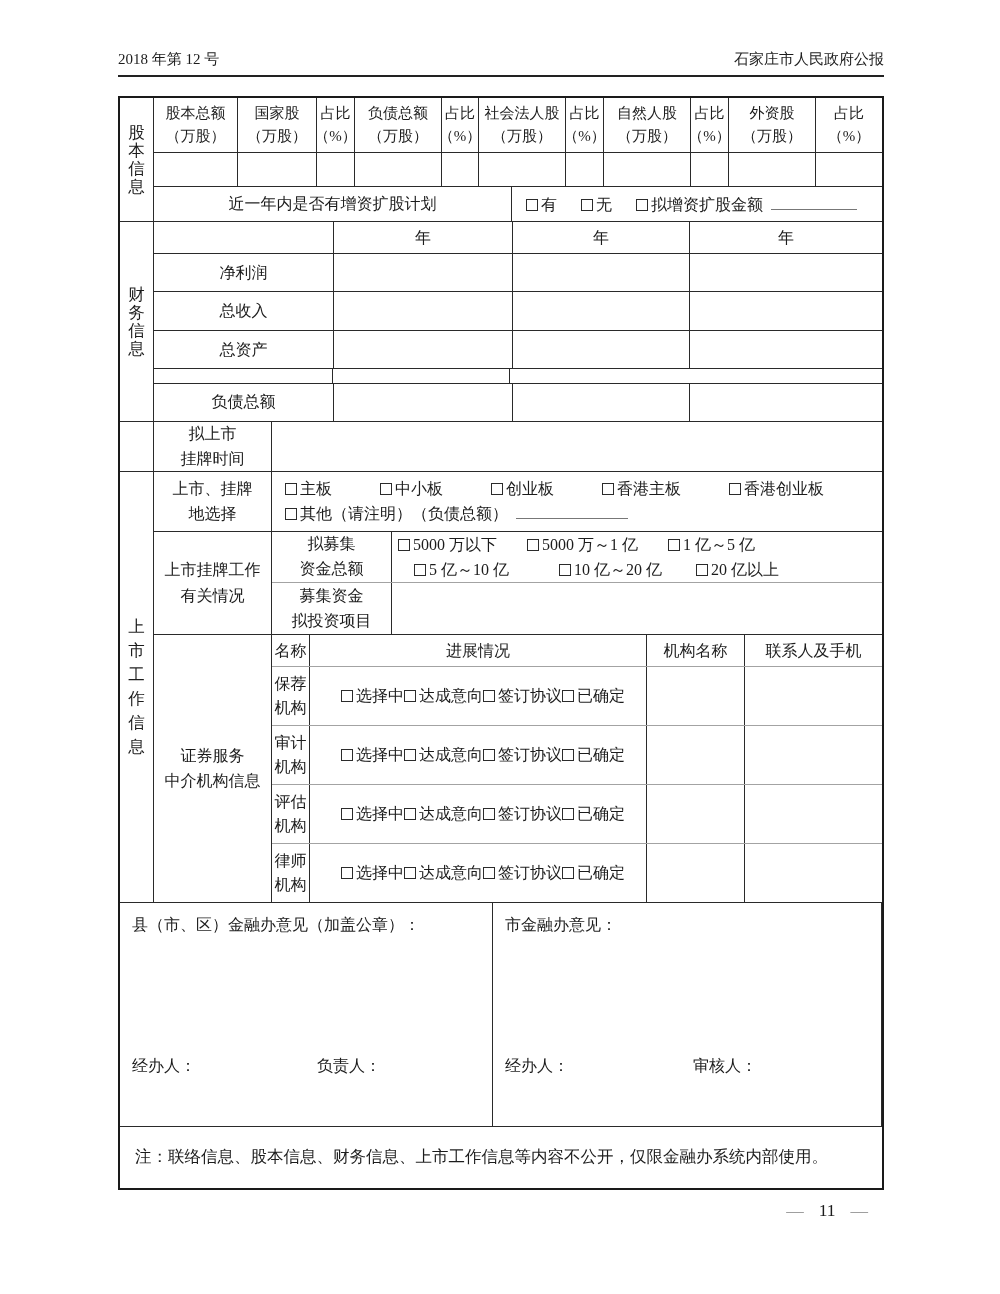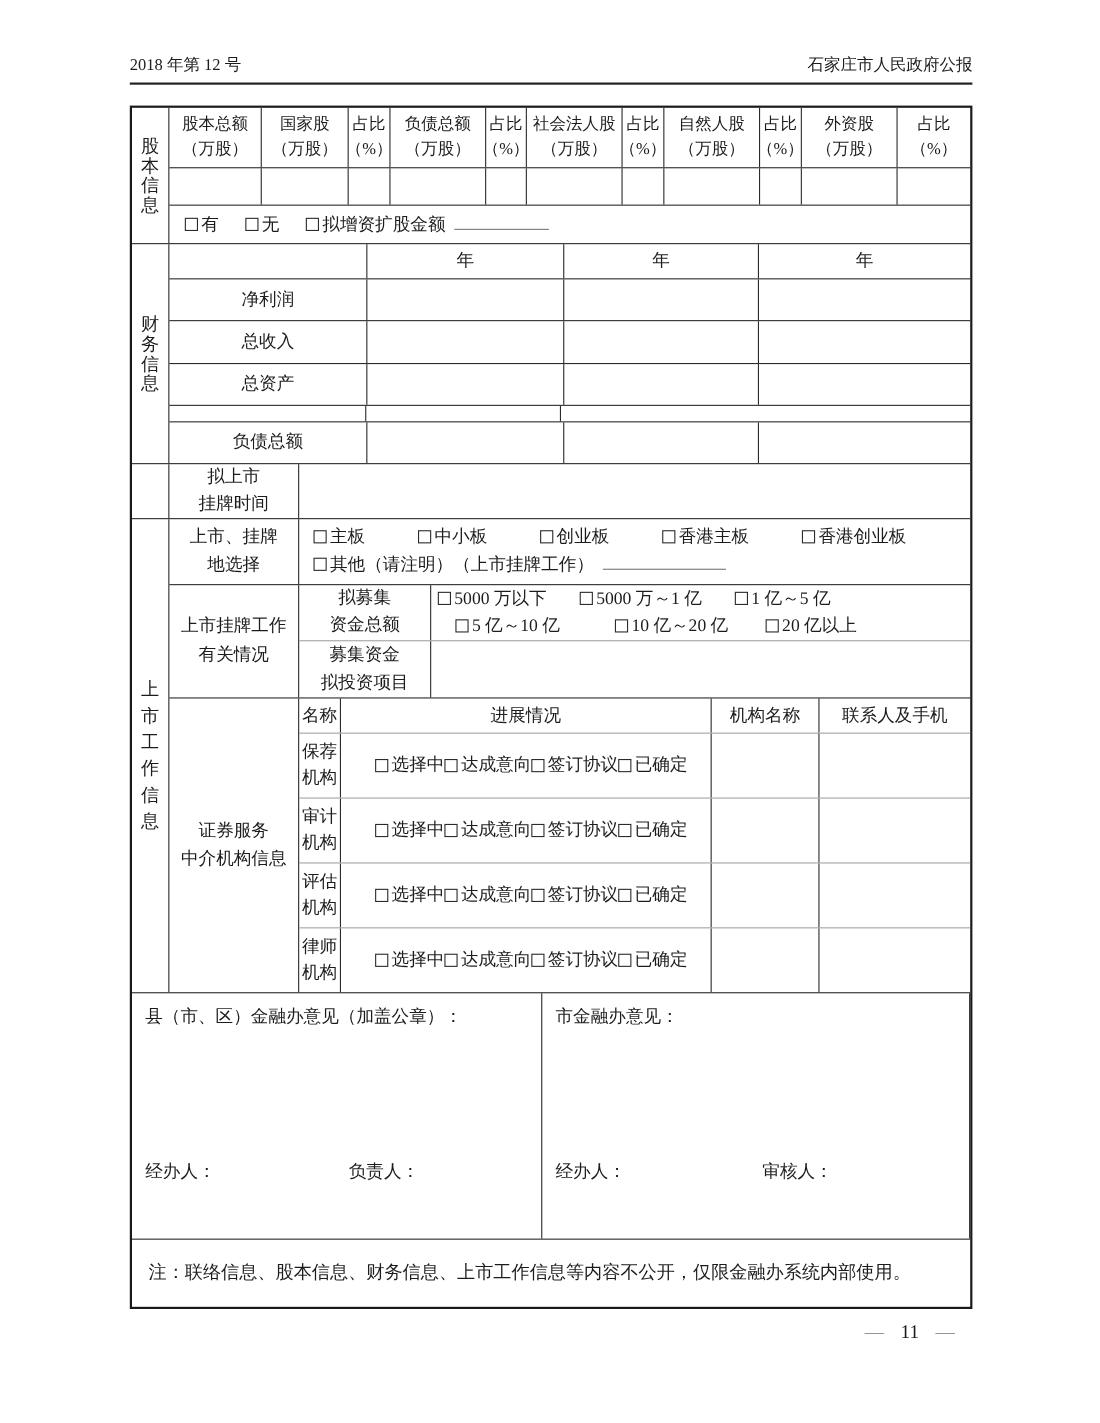--- a/index.html
+++ b/index.html
@@ -141,20 +141,21 @@
           <div class="c" style="width:87px"></div>
           <div class="c" style="width:37px"></div>
           <div class="c" style="width:87px"></div>
           <div class="c" style="width:38px"></div>
           <div class="c" style="width:87px"></div>
           <div class="c" style="width:38px"></div>
           <div class="c" style="width:87px"></div>
           <div class="c cflex"></div>
         </div>
         <div class="row rflex">
+          <div class="c" style="width:358px">近一年内是否有增资扩股计划</div>
           <div class="c cflex optline">
             <span class="gap20"><span class="cb"></span><span>有</span></span>
             <span class="gap20"><span class="cb"></span><span>无</span></span>
             <span><span class="cb"></span><span>拟增资扩股金额</span></span>
             <span class="uline" style="width:86px"></span>
           </div>
         </div>
       </div>
     </div>
 
@@ -227,21 +228,21 @@
           </div>
           <div class="c cflex optlines">
             <div class="oline">
               <span class="gap44"><span class="cb"></span><span>主板</span></span>
               <span class="gap44"><span class="cb"></span><span>中小板</span></span>
               <span class="gap44"><span class="cb"></span><span>创业板</span></span>
               <span class="gap44"><span class="cb"></span><span>香港主板</span></span>
               <span><span class="cb"></span><span>香港创业板</span></span>
             </div>
             <div class="oline">
-              <span><span class="cb"></span><span>其他（请注明）（上市挂牌工作）</span></span>
+              <span><span class="cb"></span><span>其他（请注明）（负债总额）</span></span>
               <span class="uline" style="width:112px"></span>
             </div>
           </div>
         </div>
 
         <div class="row" style="height:103px">
           <div class="c" style="width:118px; line-height:1.6">
             <div>上市挂牌工作</div>
             <div>有关情况</div>
           </div>

